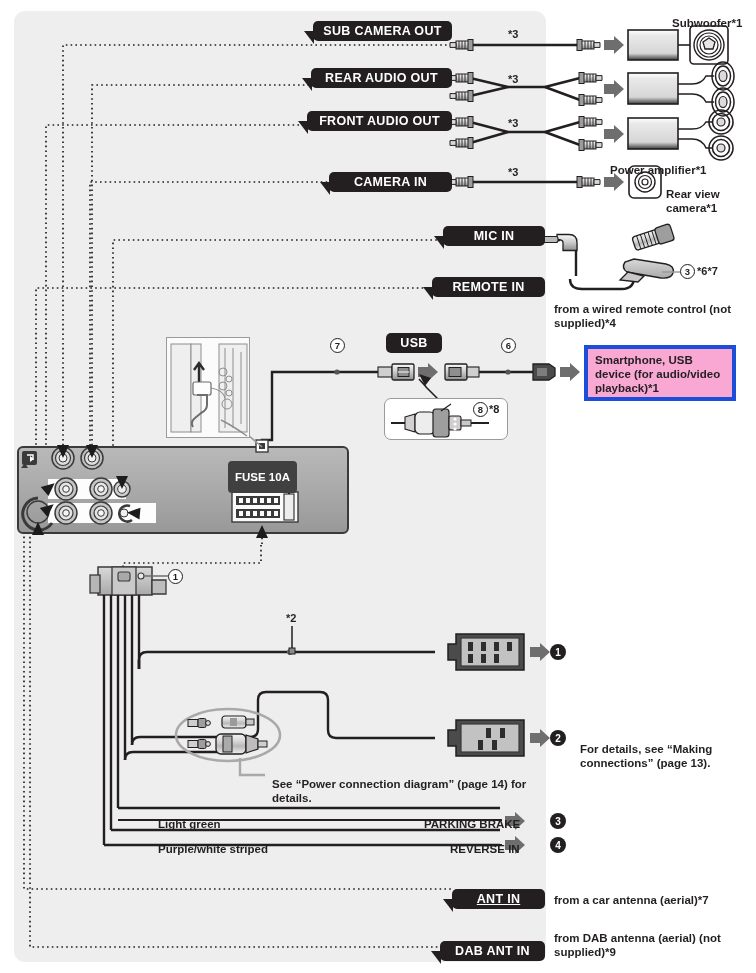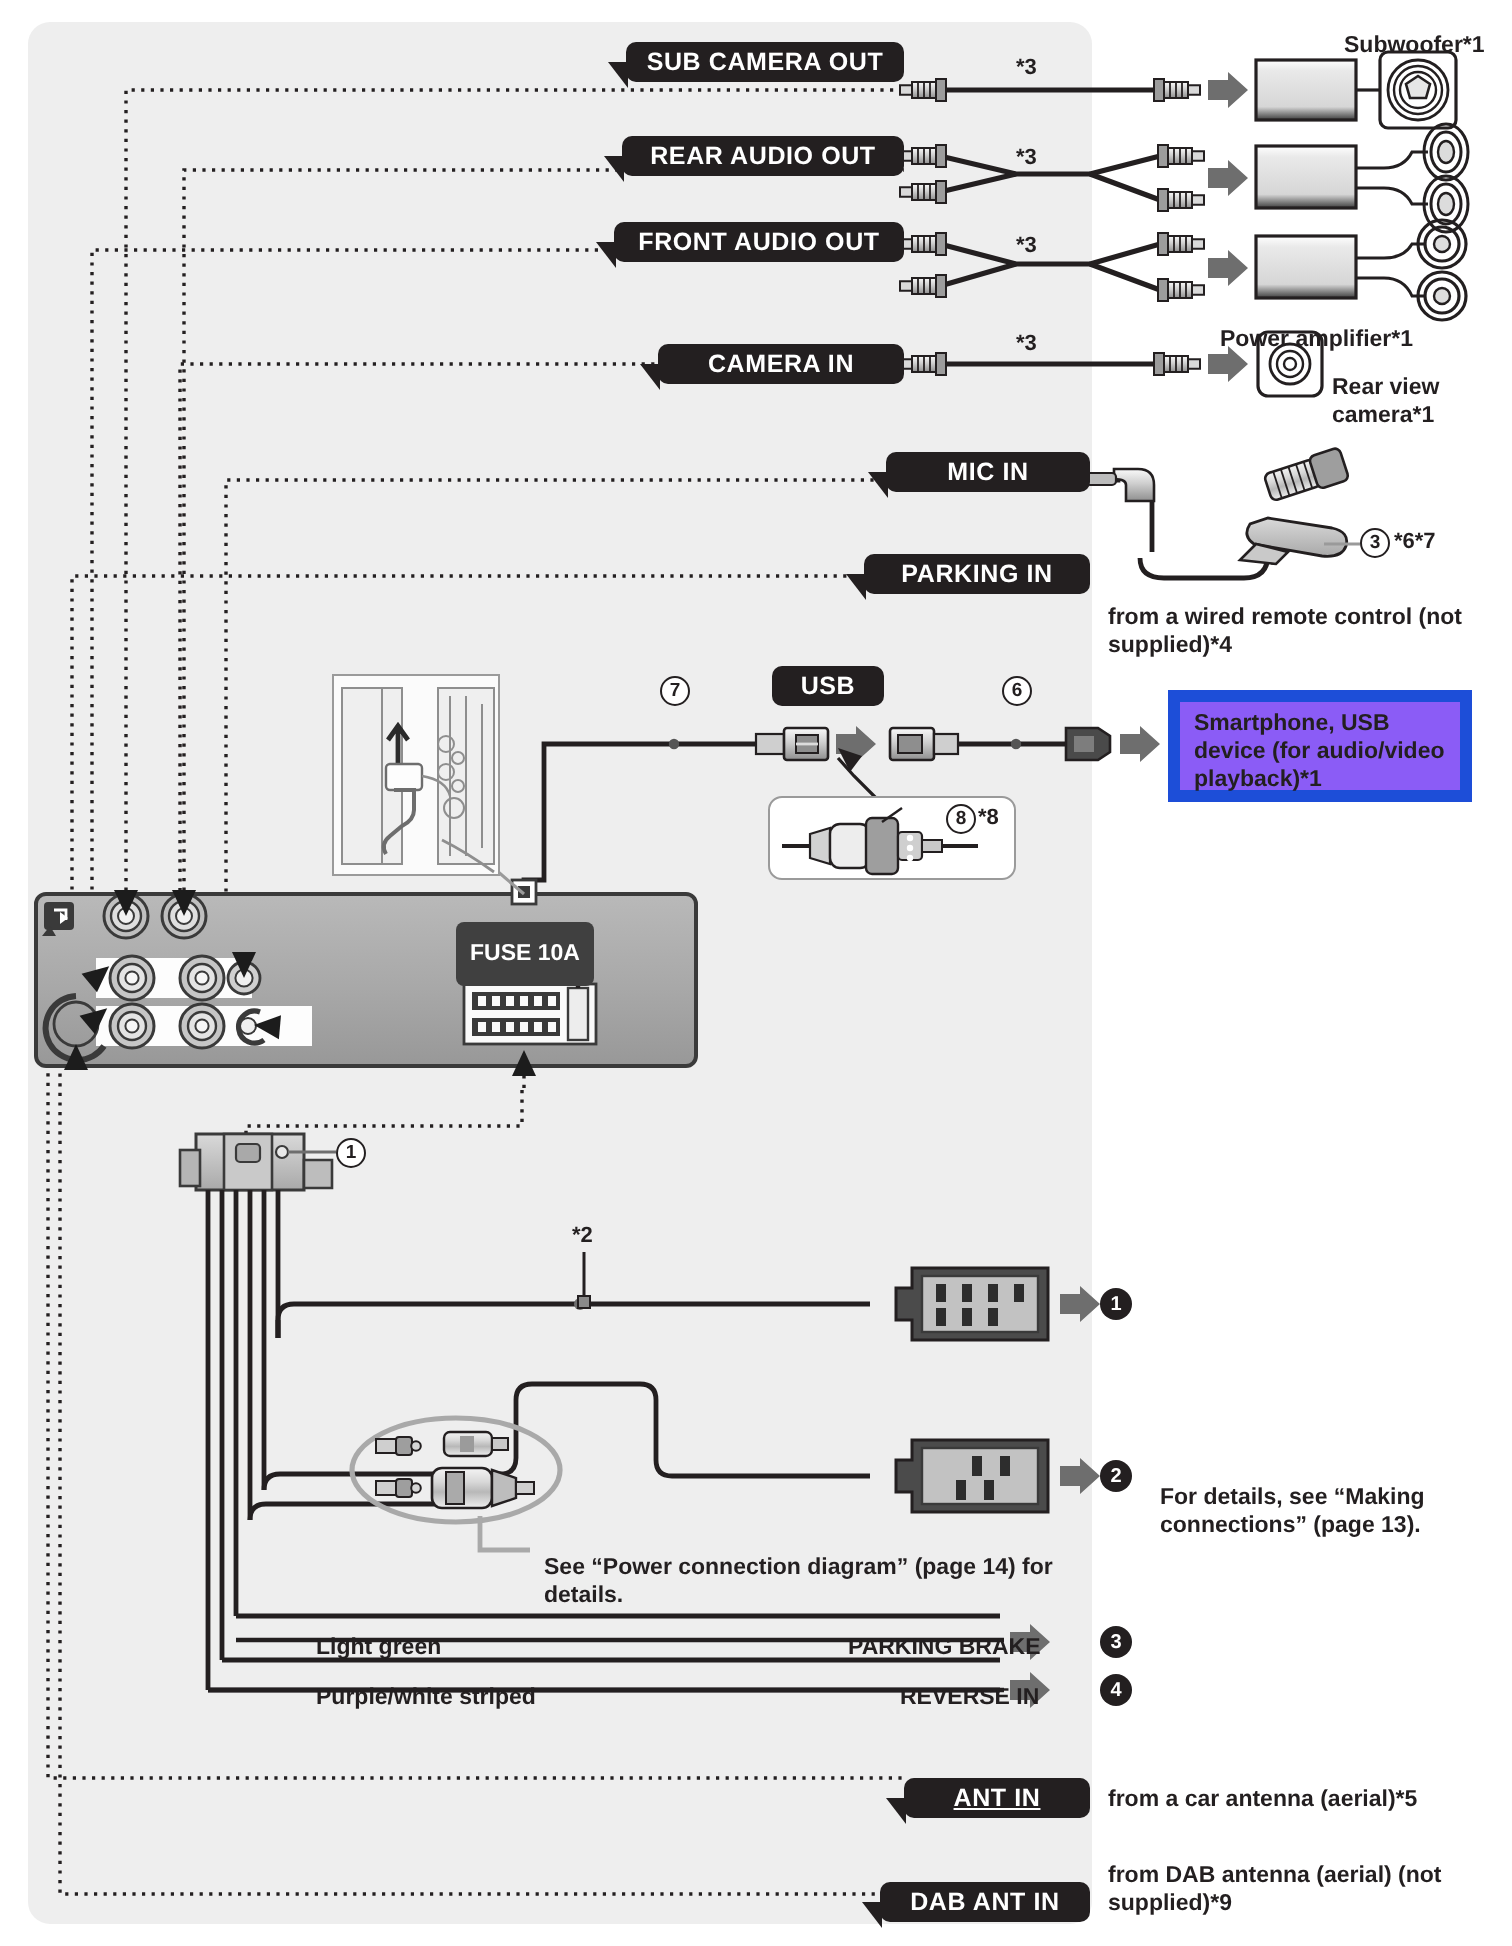--- a/index.html
+++ b/index.html
@@ -58,21 +58,21 @@
     font-size:10px; font-weight:bold;
     display:flex; align-items:center; justify-content:center;
     z-index:8;
   }
   .fusebadge {
     position:absolute; background:#404040; color:#fff; border-radius:4px;
     font-size:11.5px; font-weight:bold; padding:10px 7px; z-index:9;
     white-space:nowrap;
   }
   .whitebox {
-    position:absolute; background:#8b5cf6; border:6px solid #1d4ed8;
+    position:absolute; background:#f9a8d4; border:4px solid #1d4ed8;
     z-index:6;
   }
   .whitebox .bt {
     position:absolute; left:7px; top:4px; right:4px;
     font-size:11.5px; font-weight:bold; line-height:14px; color:#231f20;
   }
   .insetbox {
     position:absolute; background:#fff; border:1.5px solid #9a9a9a;
     border-radius:7px; z-index:6;
   }
@@ -641,21 +641,21 @@
   <span>CAMERA IN</span>
 </div>
 
 <div class="badge" style="left:443px; top:226px; width:102px;">
   <span class="tail"></span>
   <span>MIC IN</span>
 </div>
 
 <div class="badge" style="left:432px; top:277px; width:113px;">
   <span class="tail"></span>
-  <span>PARKING IN</span>
+  <span>REMOTE IN</span>
 </div>
 
 <div class="badge" style="left:386px; top:333px; width:56px;">
   <span>USB</span>
 </div>
 
 <div class="badge" style="left:452px; top:889px; width:93px;text-decoration:underline;">
   <span class="tail"></span>
   <span>ANT IN</span>
 </div>
@@ -683,21 +683,21 @@
 <div class="tx" style="left:666px; top:190px;"><span>camera*1</span></div>
 
 <div class="tx wrap" style="left:554px; top:291px; width:196px;">
   <span>from a wired remote control (not supplied)*4</span>
 </div>
 
 <div class="whitebox" style="left:584px; top:345px; width:152px; height:56px;">
   <div class="bt">Smartphone, USB device (for audio/video playback)*1</div>
 </div>
 
-<div class="tx" style="left:554px; top:882px;"><span>from a car antenna (aerial)*5</span></div>
+<div class="tx" style="left:554px; top:882px;"><span>from a car antenna (aerial)*7</span></div>
 
 <div class="tx wrap" style="left:554px; top:920px; width:190px;">
   <span>from DAB antenna (aerial) (not supplied)*9</span>
 </div>
 
 <div class="tx wrap" style="left:272px; top:766px; width:256px;">
   <span>See “Power connection diagram” (page 14) for details.</span>
 </div>
 
 <div class="tx wrap" style="left:580px; top:731px; width:164px;">

